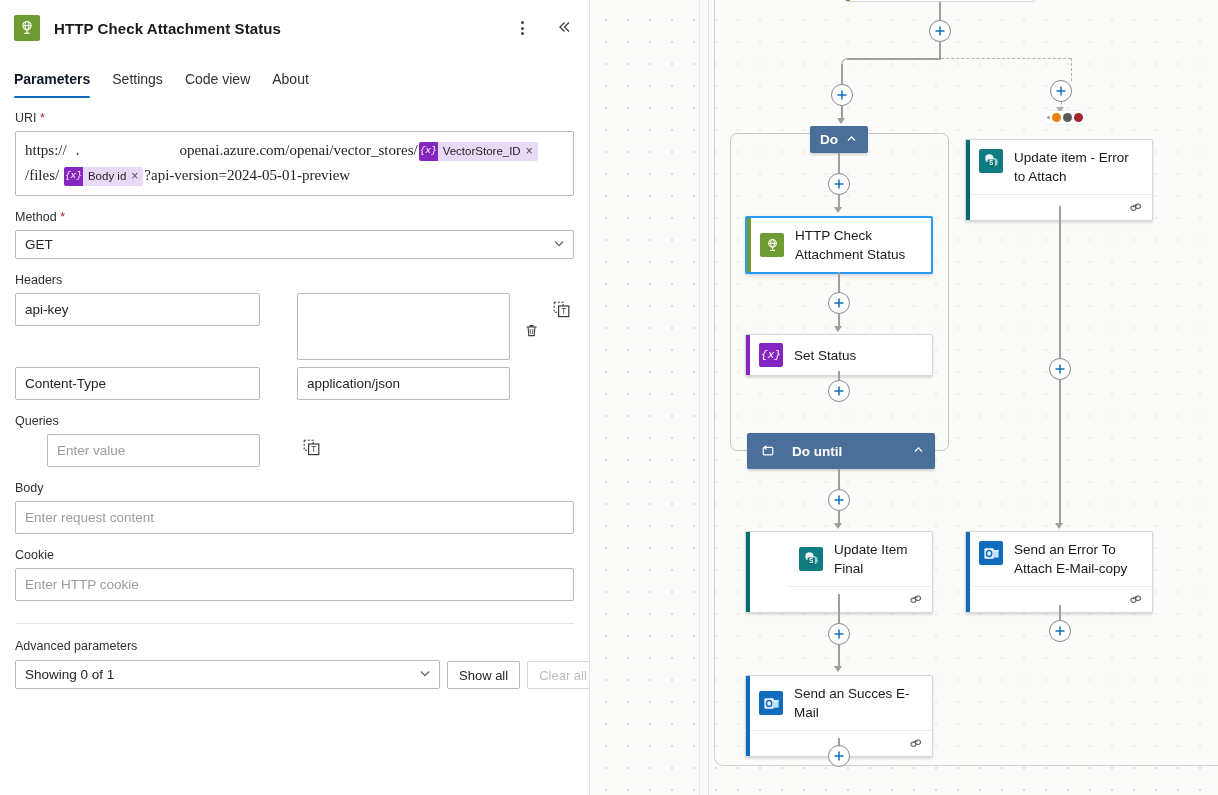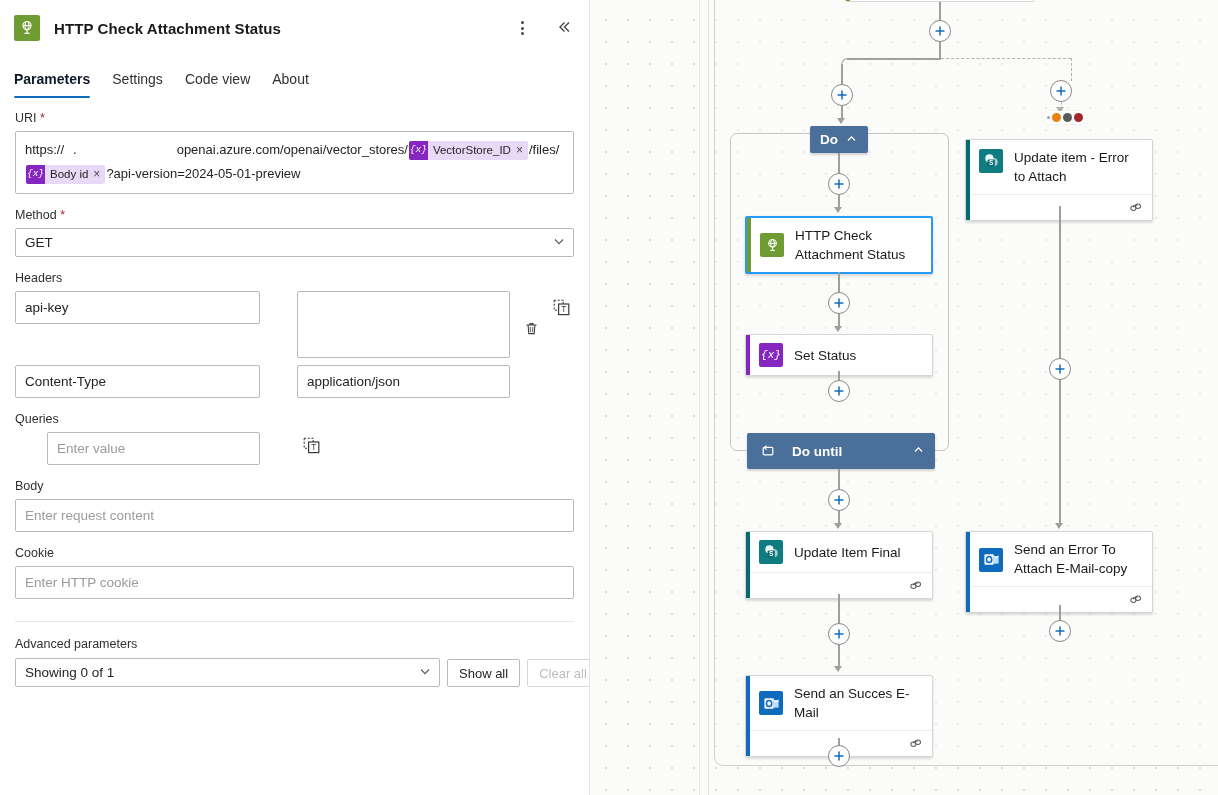--- a/index.html
+++ b/index.html
@@ -132,21 +132,21 @@
   .tok .tok-badge {
     background: #8626c0;
     color: #fff;
     width: 19px; height: 19px;
     display: flex; align-items: center; justify-content: center;
     font-size: 9.5px; font-style: italic;
     font-family: "Liberation Mono", monospace;
   }
   .tok .tok-label { padding: 0 3px 0 5px; color: #252423; }
   .tok .tok-x { padding: 0 5px 0 2px; color: #4b4b4b; cursor: pointer; font-size: 12px; }
-  .uri-text { color: #242424; font-size: 13px; }
+  .uri-text { color: #242424; font-size: 15px; font-family: Liberation Serif, serif; }
   .uri-gap { display: inline-block; width: 9px; }
   .uri-gap-l { display: inline-block; width: 100px; }
 
   
   .dd {
     position: relative;
     border: 1px solid #b9b9b9;
     border-radius: 2px;
     background: #fff;
     height: 29px;
@@ -682,21 +682,21 @@
 
   <div class="edge edge-v" style="left:468px; top:206px; height:318px;"></div>
   <div class="plus" style="left:458px; top:358px;">
     <svg width="12" height="12" viewBox="0 0 12 12" aria-hidden="true">
         <line x1="6" y1="1.5" x2="6" y2="10.5" stroke="#0f6cbd" stroke-width="1.5"></line>
         <line x1="1.5" y1="6" x2="10.5" y2="6" stroke="#0f6cbd" stroke-width="1.5"></line>
       </svg>
   </div>
   <div class="arrow" style="left:463.5px; top:523px;"></div>
 
-  <div class="card" style="left:154px; top:531px; width:188px;">
+  <div class="card" style="left:154px; top:531px; width:188px;padding-left:40px;">
     <span class="accent" style="background:#036c70;"></span>
     <div class="card-main">
       <span class="card-icon" style="background:#0f7c82;">
         <svg width="17" height="17" viewBox="0 0 17 17" aria-hidden="true">
           <circle cx="6.4" cy="5.4" r="4.1" fill="#ffffff" opacity=".92"></circle>
           <circle cx="10.6" cy="9.2" r="4.1" fill="#ffffff" opacity=".62"></circle>
           <rect x="4.6" y="6.4" width="7.2" height="7.2" rx="1" fill="#036c70"></rect>
           <text x="8.2" y="12.1" font-size="6.6" text-anchor="middle" fill="#ffffff" font-family="Liberation Sans, sans-serif" font-weight="bold">S</text>
         </svg>
       </span>
@@ -718,21 +718,21 @@
     <svg width="12" height="12" viewBox="0 0 12 12" aria-hidden="true">
         <line x1="6" y1="1.5" x2="6" y2="10.5" stroke="#0f6cbd" stroke-width="1.5"></line>
         <line x1="1.5" y1="6" x2="10.5" y2="6" stroke="#0f6cbd" stroke-width="1.5"></line>
       </svg>
   </div>
   <div class="edge edge-v" style="left:247px; top:645px; height:22px;"></div>
   <div class="arrow" style="left:242.5px; top:666px;"></div>
 
   <div class="card" style="left:374px; top:531px; width:188px;">
     <span class="accent" style="background:#0f6cbd;"></span>
-    <div class="card-main" style="align-items:center;">
+    <div class="card-main" style="align-items:flex-start;">
       <span class="card-icon" style="background:#0f6cbd; margin-top:1px;">
         <svg width="17" height="17" viewBox="0 0 17 17" aria-hidden="true">
           <rect x="1.4" y="3.2" width="9.4" height="10.6" rx="1" fill="#ffffff" opacity=".95"></rect>
           <ellipse cx="6.1" cy="8.5" rx="2.6" ry="3.1" fill="none" stroke="#0f6cbd" stroke-width="1.5"></ellipse>
           <path d="M10.8 5h4.8v7.6h-4.8z" fill="#bfe0ff"></path>
           <path d="M10.8 5l2.4 2.1L15.6 5" fill="none" stroke="#ffffff" stroke-width="1"></path>
         </svg>
       </span>
       <span class="card-title">Send an Error To Attach E-Mail-copy</span>
     </div>

